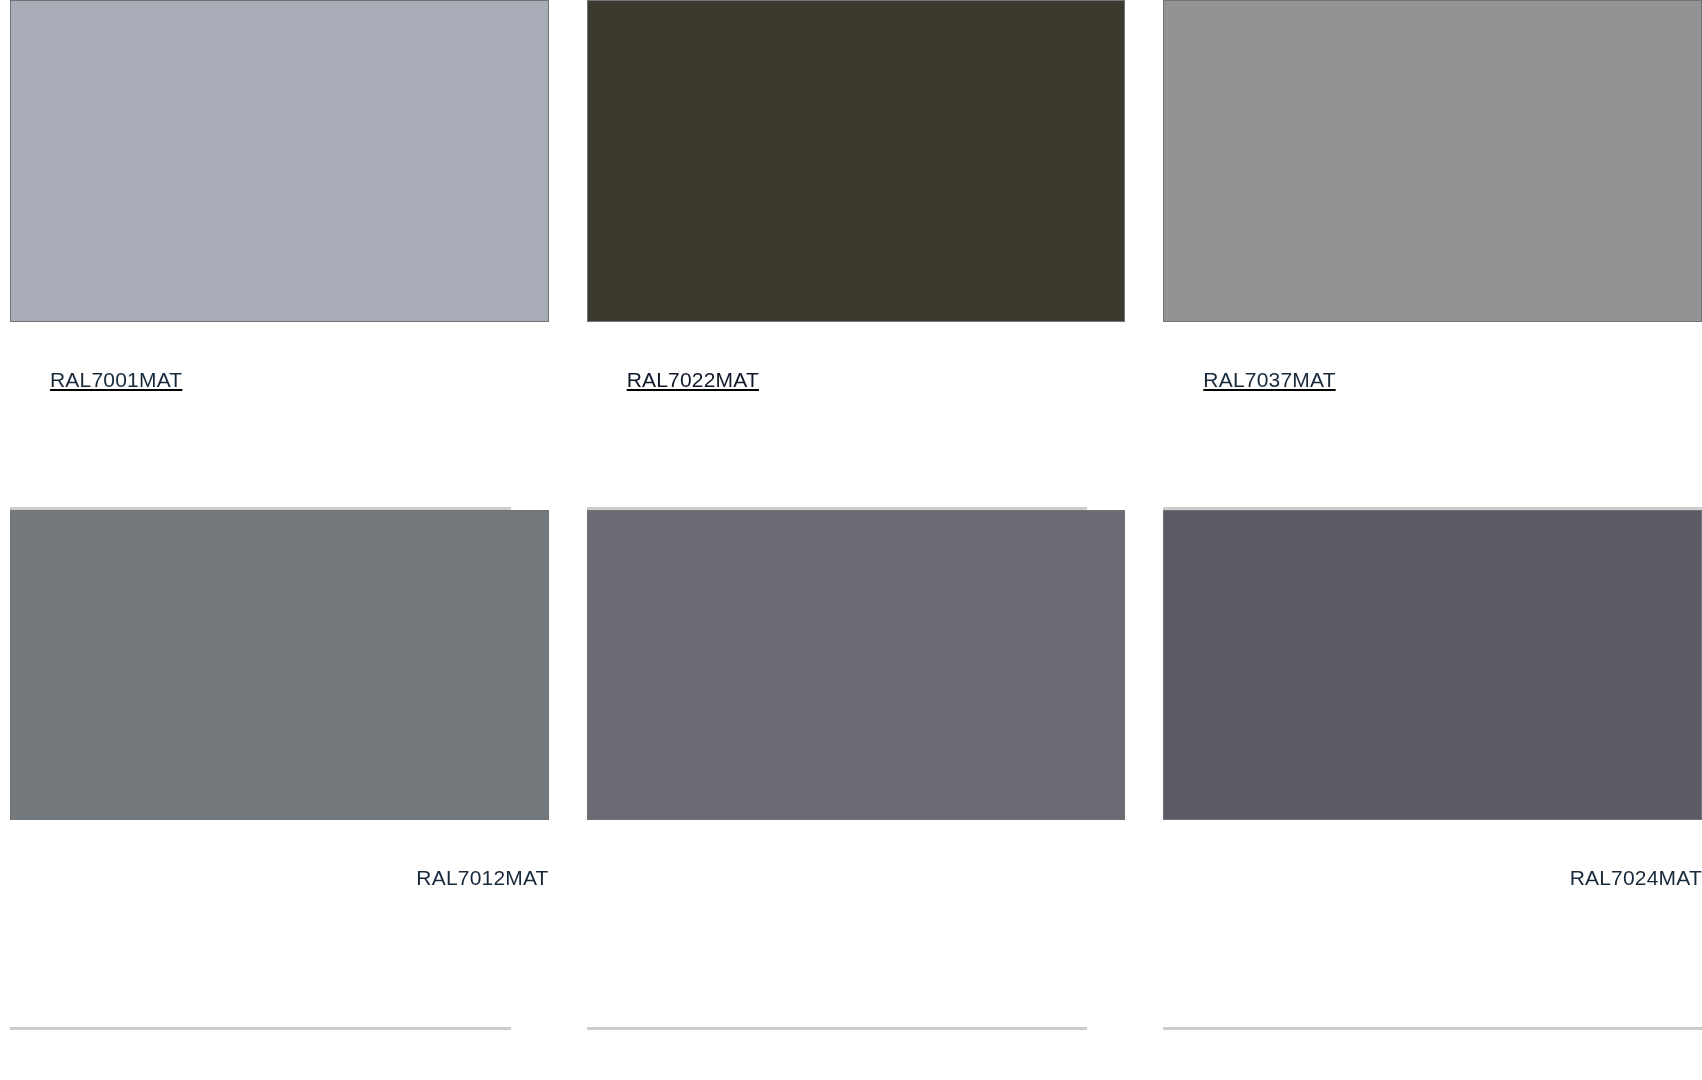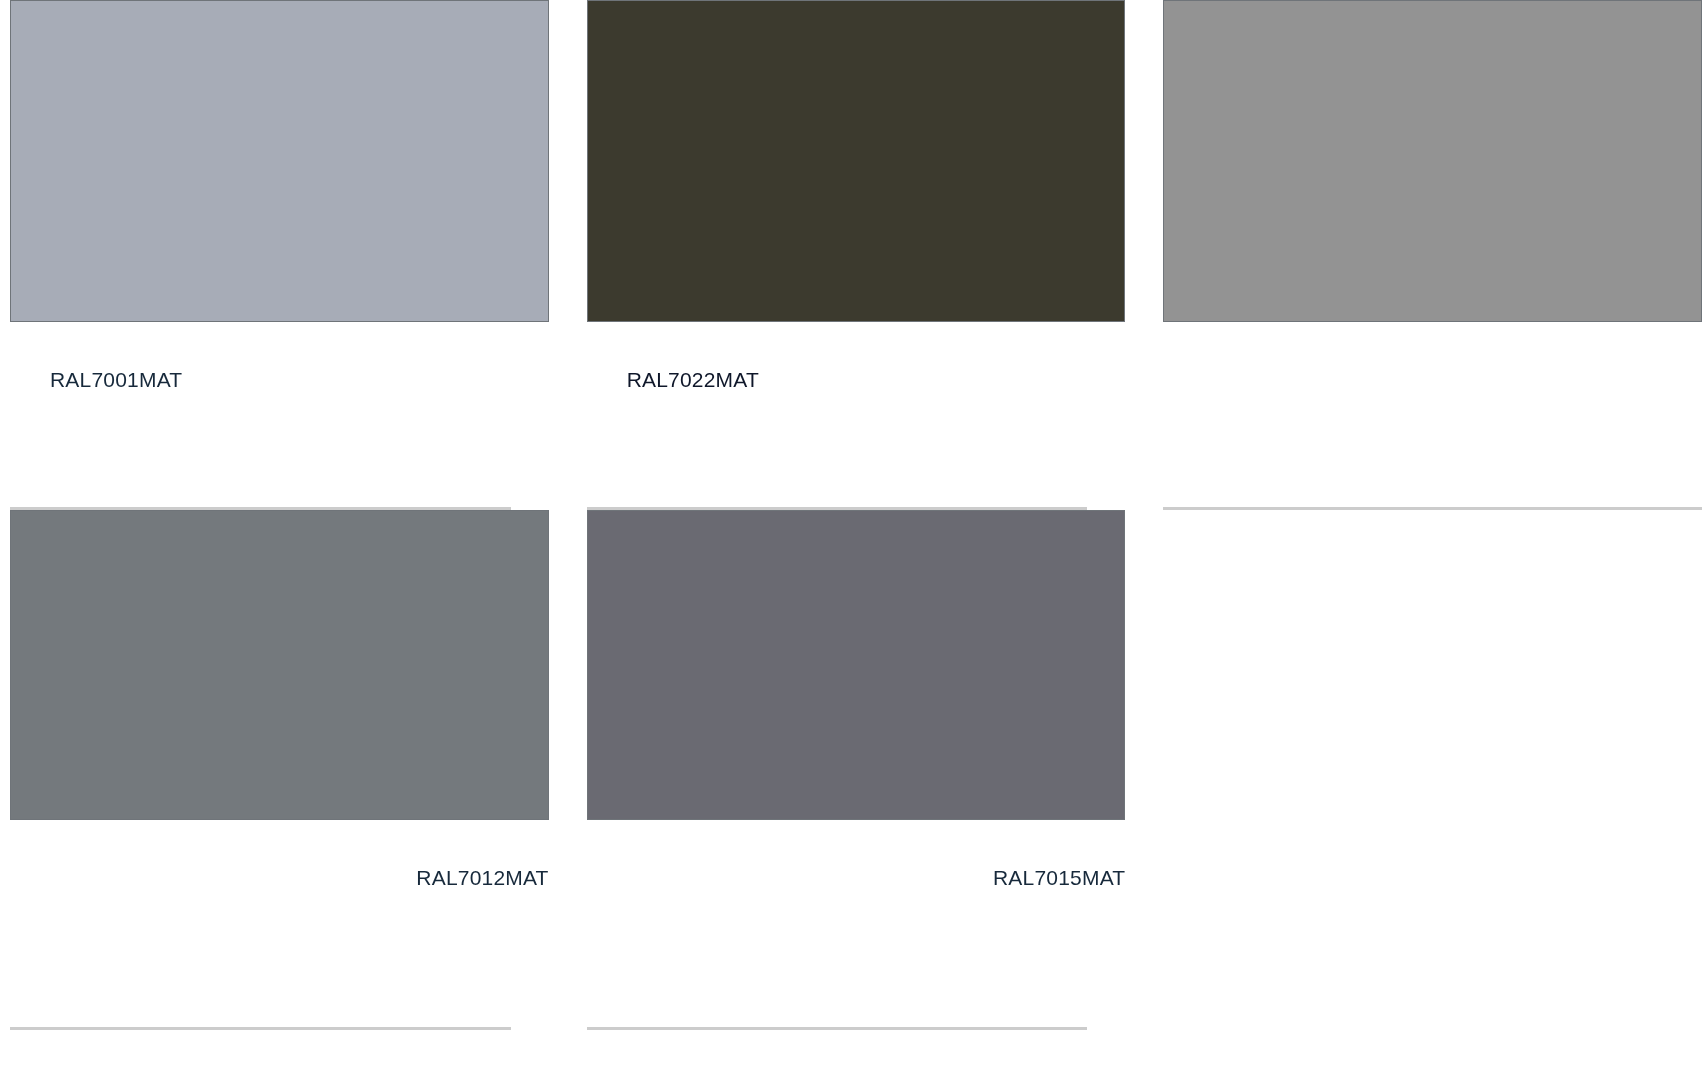--- a/index.html
+++ b/index.html
@@ -25,21 +25,21 @@
   }
 
   .swatch-card {
     display: flex;
     flex-direction: column;
     box-sizing: border-box;
     position: relative;
   }
 
   
-  .row-1 .swatch-card { height: 510px; }
+  .row-1 .swatch-card { height: 510px; text-decoration: underline; }
   .row-1 .swatch-image { height: 322px; }
 
   
   .row-2 .swatch-card { height: 515px; text-align: right; }
   .row-2 .swatch-image { height: 310px; }
 
   .swatch-image {
     width: 100%;
     border: 1px solid #6f7479;
     box-sizing: border-box;
@@ -90,35 +90,40 @@
     </div>
 
     <div class="swatch-card">
       <div class="swatch-image" style="background-color: rgb(60, 58, 46); border-color: rgb(111, 116, 121);"></div>
       <div class="swatch-caption" style="color: #0f172a;">RAL7022MAT</div>
       <div class="swatch-divider" style="background-color: rgb(204, 204, 204);"></div>
     </div>
 
     <div class="swatch-card">
       <div class="swatch-image" style="background-color: rgb(147, 147, 147); border-color: rgb(111, 116, 121);"></div>
+      <div class="swatch-caption" style="color: rgb(23, 41, 59);">RAL7037MAT</div>
       <div class="swatch-divider" style="background-color: rgb(204, 204, 204);"></div>
     </div>
 
   </div>
 
   <div class="swatch-grid row-2">
 
     <div class="swatch-card">
       <div class="swatch-image" style="background-color: rgb(116, 121, 125); border-color: rgb(111, 116, 121);"></div>
       <div class="swatch-caption" style="color: rgb(23, 41, 59);">RAL7012MAT</div>
       <div class="swatch-divider" style="background-color: rgb(204, 204, 204);"></div>
     </div>
 
     <div class="swatch-card">
       <div class="swatch-image" style="background-color: rgb(106, 106, 114); border-color: rgb(111, 116, 121);"></div>
-      <div class="swatch-caption" style="color: rgb(23, 41, 59);">RAL7015MAT</div>
       <div class="swatch-divider" style="background-color: rgb(204, 204, 204);"></div>
     </div>
 
+    <div class="swatch-card">
+      <div class="swatch-image" style="background-color: rgb(90, 91, 101); border-color: rgb(111, 116, 121);"></div>
+      <div class="swatch-caption" style="color: rgb(23, 41, 59);">RAL7024MAT</div>
+      <div class="swatch-divider" style="background-color: rgb(204, 204, 204);"></div>
+    </div>
 
   </div>
 
 </div>
 
 </body></html>

